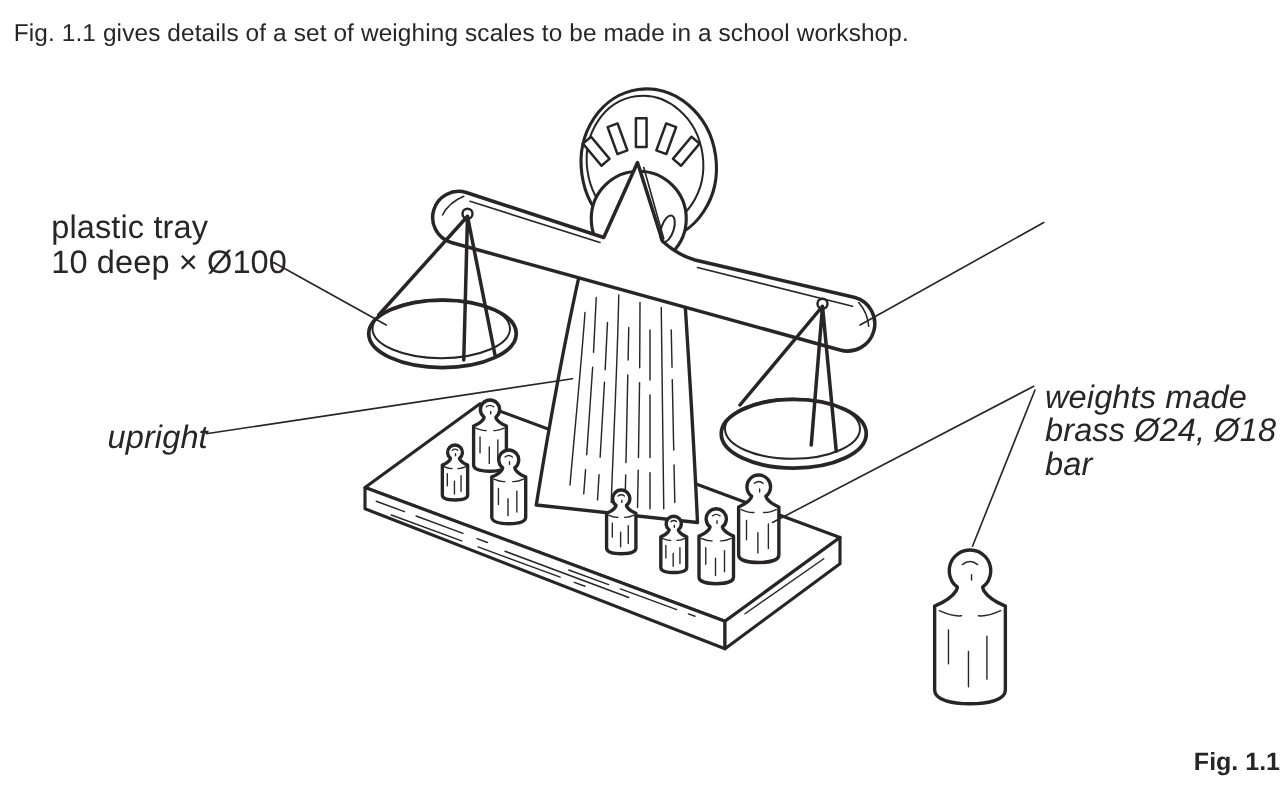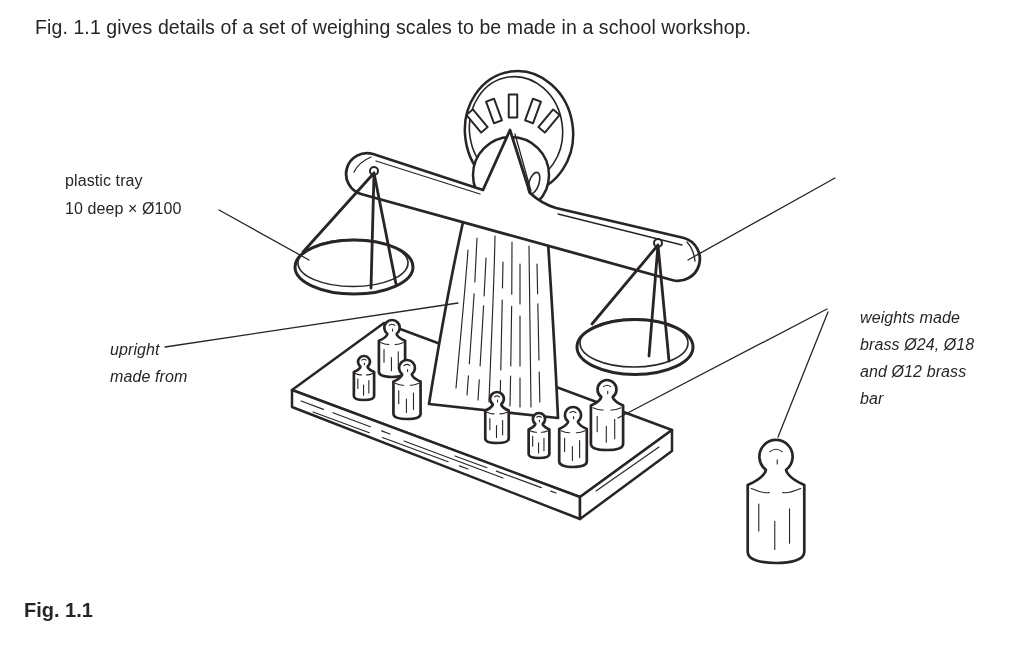--- a/index.html
+++ b/index.html
@@ -2,30 +2,30 @@
 <html style="--ink: #292526; --paper: #ffffff;"><head>
 <meta charset="utf-8">
 <style>
   :root { --ink: #292526; --paper: #ffffff; }
   html,body { margin:0; padding:0; background:#fff; }
   .page {
     position:relative; width:1024px; height:645px; background:var(--paper);
     font-family:"Liberation Sans", sans-serif; color:var(--ink); overflow:hidden;
   }
   .fig-svg { position:absolute; left:0; top:0; }
-  .txt { position:absolute; white-space:nowrap; color:var(--ink);margin-left:24px; }
+  .txt { position:absolute; white-space:nowrap; color:var(--ink); }
   .intro { left:11px; top:16px; font-size:19.5px; letter-spacing:0.1px; }
-  .lbl { font-size:16px; line-height:27px; letter-spacing:0.1px; }
+  .lbl { font-size:26px; line-height:27px; letter-spacing:0.1px; }
   .lbl div { height:27px; }
   .lbl-plastic-tray { left:41px; top:167px; line-height:28px; }
   .lbl-plastic-tray div { height:28px; }
   .lbl-plywood-arm { left:837px; top:166px; }
   .lbl-upright { left:86px; top:336px;font-style:italic; }
   .lbl-weights { left:836px; top:304px;font-style:italic; }
-  .caption { left:0; top:599px; width:1024px; text-align:left; font-size:20px; font-weight:bold; }
+  .caption { left:0; top:599px; width:1024px; text-align:right; font-size:20px; font-weight:bold; }
   
   .s { stroke:var(--ink); fill:none; stroke-linecap:round; stroke-linejoin:round; }
   .f { fill:#fff; }
   .w1 { stroke-width:1.15px; } .w13 { stroke-width:1.3px; } .w16 { stroke-width:1.6px; }
   .w2 { stroke-width:2px; } .w25 { stroke-width:2.5px; } .w27 { stroke-width:2.7px; }
   .w28 { stroke-width:2.8px; } .w3 { stroke-width:3px; }
 </style>
 </head>
 <body>
 
@@ -132,24 +132,22 @@
   <div class="txt intro">Fig. 1.1 gives details of a set of weighing scales to be made in a school workshop.</div>
 
   <div class="txt lbl lbl-plastic-tray">
     <div>plastic tray</div>
     <div>10 deep × Ø100</div>
   </div>
 
 
   <div class="txt lbl lbl-upright">
     <div>upright</div>
-    <div>made from</div>
   </div>
 
   <div class="txt lbl lbl-weights">
     <div>weights made</div>
     <div>brass Ø24, Ø18</div>
-    <div>and Ø12 brass</div>
     <div>bar</div>
   </div>
 
   <div class="txt caption">Fig. 1.1</div>
 </div>
 
 </body></html>

